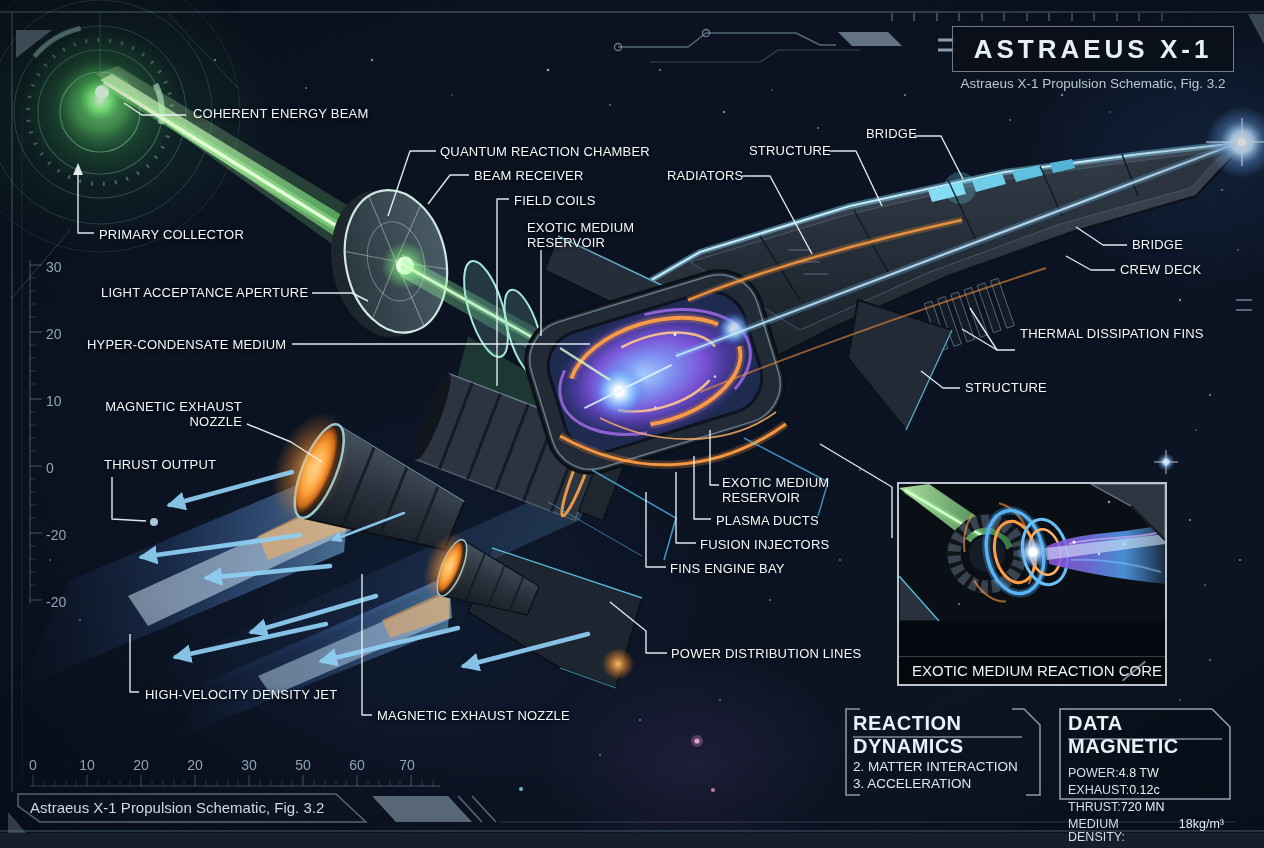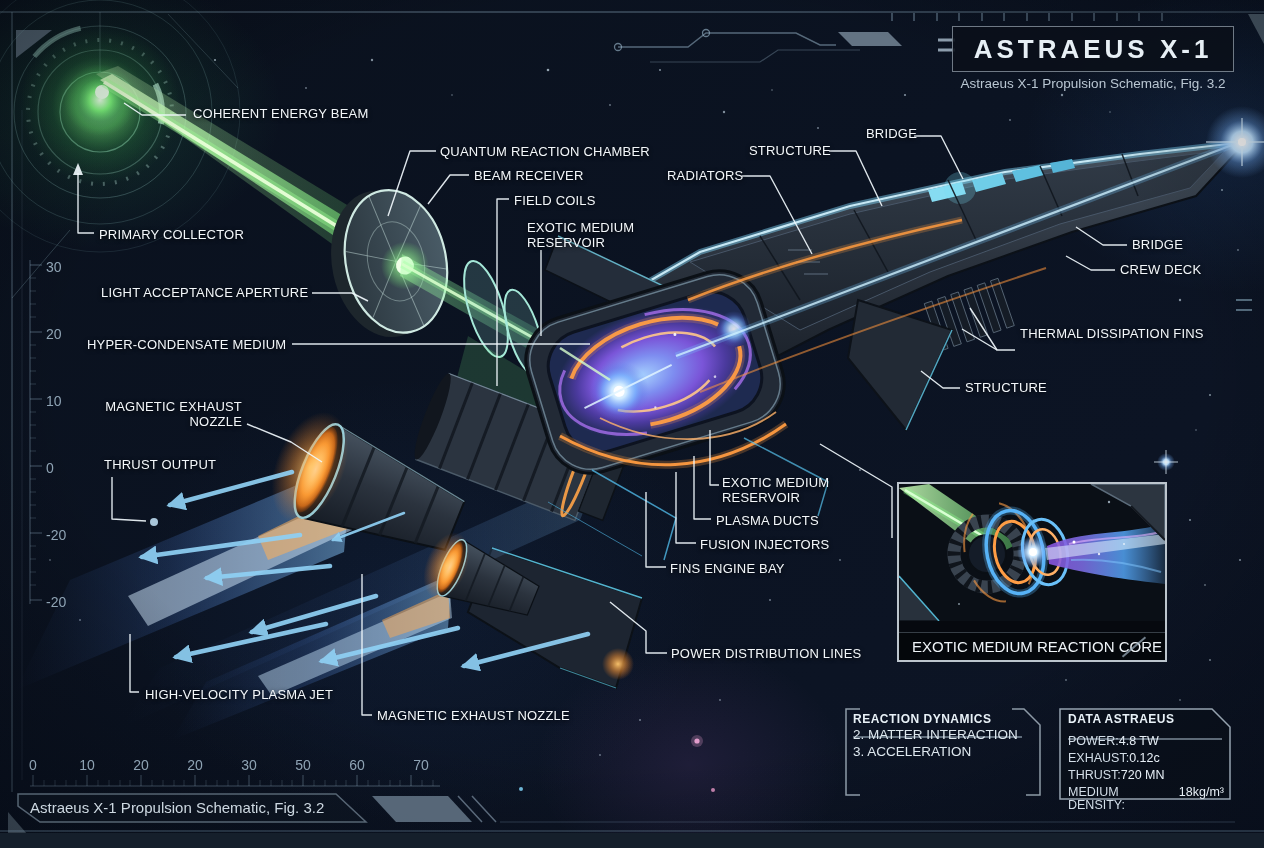--- a/index.html
+++ b/index.html
@@ -18,25 +18,25 @@
   .lbl.r{text-align:right;}
   .rl{position:absolute;z-index:6;font-size:14px;color:#9db3c4;opacity:.9;}
   .rl.h{width:24px;text-align:center;}
   .plate{position:absolute;left:952px;top:26px;width:282px;height:46px;z-index:7;
     background:rgba(10,16,25,.9);border:1px solid rgba(195,210,222,.55);box-sizing:border-box;
     display:flex;align-items:center;justify-content:center;}
   .plate .t{font-weight:bold;font-size:26px;letter-spacing:4px;color:#e7eff5;}
   .subtitle{position:absolute;left:952px;top:76px;width:282px;text-align:center;z-index:7;
     font-size:13.5px;color:#b9c6d2;}
   .panel{position:absolute;z-index:7;}
-  .panel .pt{font-weight:bold;font-size:12px;letter-spacing:.5px;color:#e8f1f7;}
+  .panel .pt{font-weight:bold;font-size:20px;letter-spacing:.5px;color:#e8f1f7;}
   .rd-item{font-size:13.5px;line-height:17px;color:#dde7ee;}
   .dr-row{display:flex;width:156px;font-size:12.5px;line-height:13px;color:#d3dee8;margin-top:4px;}
   .dr-row .v{flex:1;text-align:left;color:#e6eef5;}
-  .inset{position:absolute;left:897px;top:482px;width:270px;height:180px;z-index:6;
+  .inset{position:absolute;left:897px;top:482px;width:270px;height:204px;z-index:6;
     border:2px solid rgba(208,218,226,.9);background:#06090f;box-sizing:border-box;}
   .inset-caption{position:absolute;left:0;right:0;bottom:0;height:27px;background:#04070b;
     border-top:1px solid rgba(150,165,180,.35);font-size:15px;line-height:27px;color:#eef3f7;
     padding-left:13px;}
   .inset-slash{position:absolute;right:16px;bottom:12px;width:30px;height:2px;
     background:rgba(160,178,194,.7);transform:rotate(-40deg);}
   .footer{position:absolute;left:30px;top:799px;z-index:7;font-size:15px;color:#cdd8e1;}
 </style>
 </head>
 <body>
@@ -441,37 +441,37 @@
 <div class="lbl" style="left:965px;top:380px">STRUCTURE</div>
 <div class="lbl" style="left:101px;top:285px">LIGHT ACCEPTANCE APERTURE</div>
 <div class="lbl" style="left:87px;top:337px">HYPER-CONDENSATE MEDIUM</div>
 <div class="lbl wrap r" style="left:100px;top:399px;width:142px">MAGNETIC EXHAUST NOZZLE</div>
 <div class="lbl" style="left:104px;top:457px">THRUST OUTPUT</div>
 <div class="lbl wrap" style="left:722px;top:475px;width:135px">EXOTIC MEDIUM RESERVOIR</div>
 <div class="lbl" style="left:716px;top:513px">PLASMA DUCTS</div>
 <div class="lbl" style="left:700px;top:537px">FUSION INJECTORS</div>
 <div class="lbl" style="left:670px;top:561px">FINS ENGINE BAY</div>
 <div class="lbl" style="left:671px;top:646px">POWER DISTRIBUTION LINES</div>
-<div class="lbl" style="left:145px;top:687px">HIGH-VELOCITY PLASMA JET</div>
+<div class="lbl" style="left:145px;top:687px">HIGH-VELOCITY DENSITY JET</div>
 <div class="lbl" style="left:377px;top:708px">MAGNETIC EXHAUST NOZZLE</div>
 
 <div class="rl" style="left:46px;top:259px">30</div>
 <div class="rl" style="left:46px;top:326px">20</div>
 <div class="rl" style="left:46px;top:393px">10</div>
 <div class="rl" style="left:46px;top:460px">0</div>
 <div class="rl" style="left:46px;top:527px">-20</div>
 <div class="rl" style="left:46px;top:594px">-20</div>
 <div class="rl h" style="left:21px;top:757px">0</div>
 <div class="rl h" style="left:75px;top:757px">10</div>
 <div class="rl h" style="left:129px;top:757px">20</div>
 <div class="rl h" style="left:183px;top:757px">20</div>
 <div class="rl h" style="left:237px;top:757px">30</div>
 <div class="rl h" style="left:291px;top:757px">50</div>
 <div class="rl h" style="left:345px;top:757px">60</div>
-<div class="rl h" style="left:409px;top:757px">70</div>
+<div class="rl h" style="left:395px;top:757px">70</div>
 
 <div class="inset">
   <svg width="266" height="137" viewBox="0 0 266 137">
     <defs>
       <linearGradient id="ibeam" x1="0" y1="0" x2="1" y2="0">
             <stop offset="0%" stop-color="rgba(210,255,190,.95)"></stop>
             <stop offset="100%" stop-color="rgba(110,235,120,.5)"></stop>
           </linearGradient>
       <linearGradient id="iplume" x1="0" y1="0" x2="1" y2="0">
             <stop offset="0%" stop-color="#8a52dc"></stop>
@@ -521,21 +521,21 @@
   <span class="inset-slash"></span>
 </div>
 
 <div class="panel" style="left:853px;top:712px;width:170px">
   <div class="pt">REACTION DYNAMICS</div>
   <div class="rd-item">2. MATTER INTERACTION</div>
   <div class="rd-item">3. ACCELERATION</div>
 </div>
 
 <div class="panel" style="left:1068px;top:712px;width:156px">
-  <div class="pt">DATA ASTRAEUS</div>
+  <div class="pt">DATA MAGNETIC</div>
   <div class="dr-row" style="margin-top:9px">
     <span>POWER:</span>
     <span class="v">4.8 TW</span>
   </div>
   <div class="dr-row">
     <span>EXHAUST:</span>
     <span class="v">0.12c</span>
   </div>
   <div class="dr-row">
     <span>THRUST:</span>

